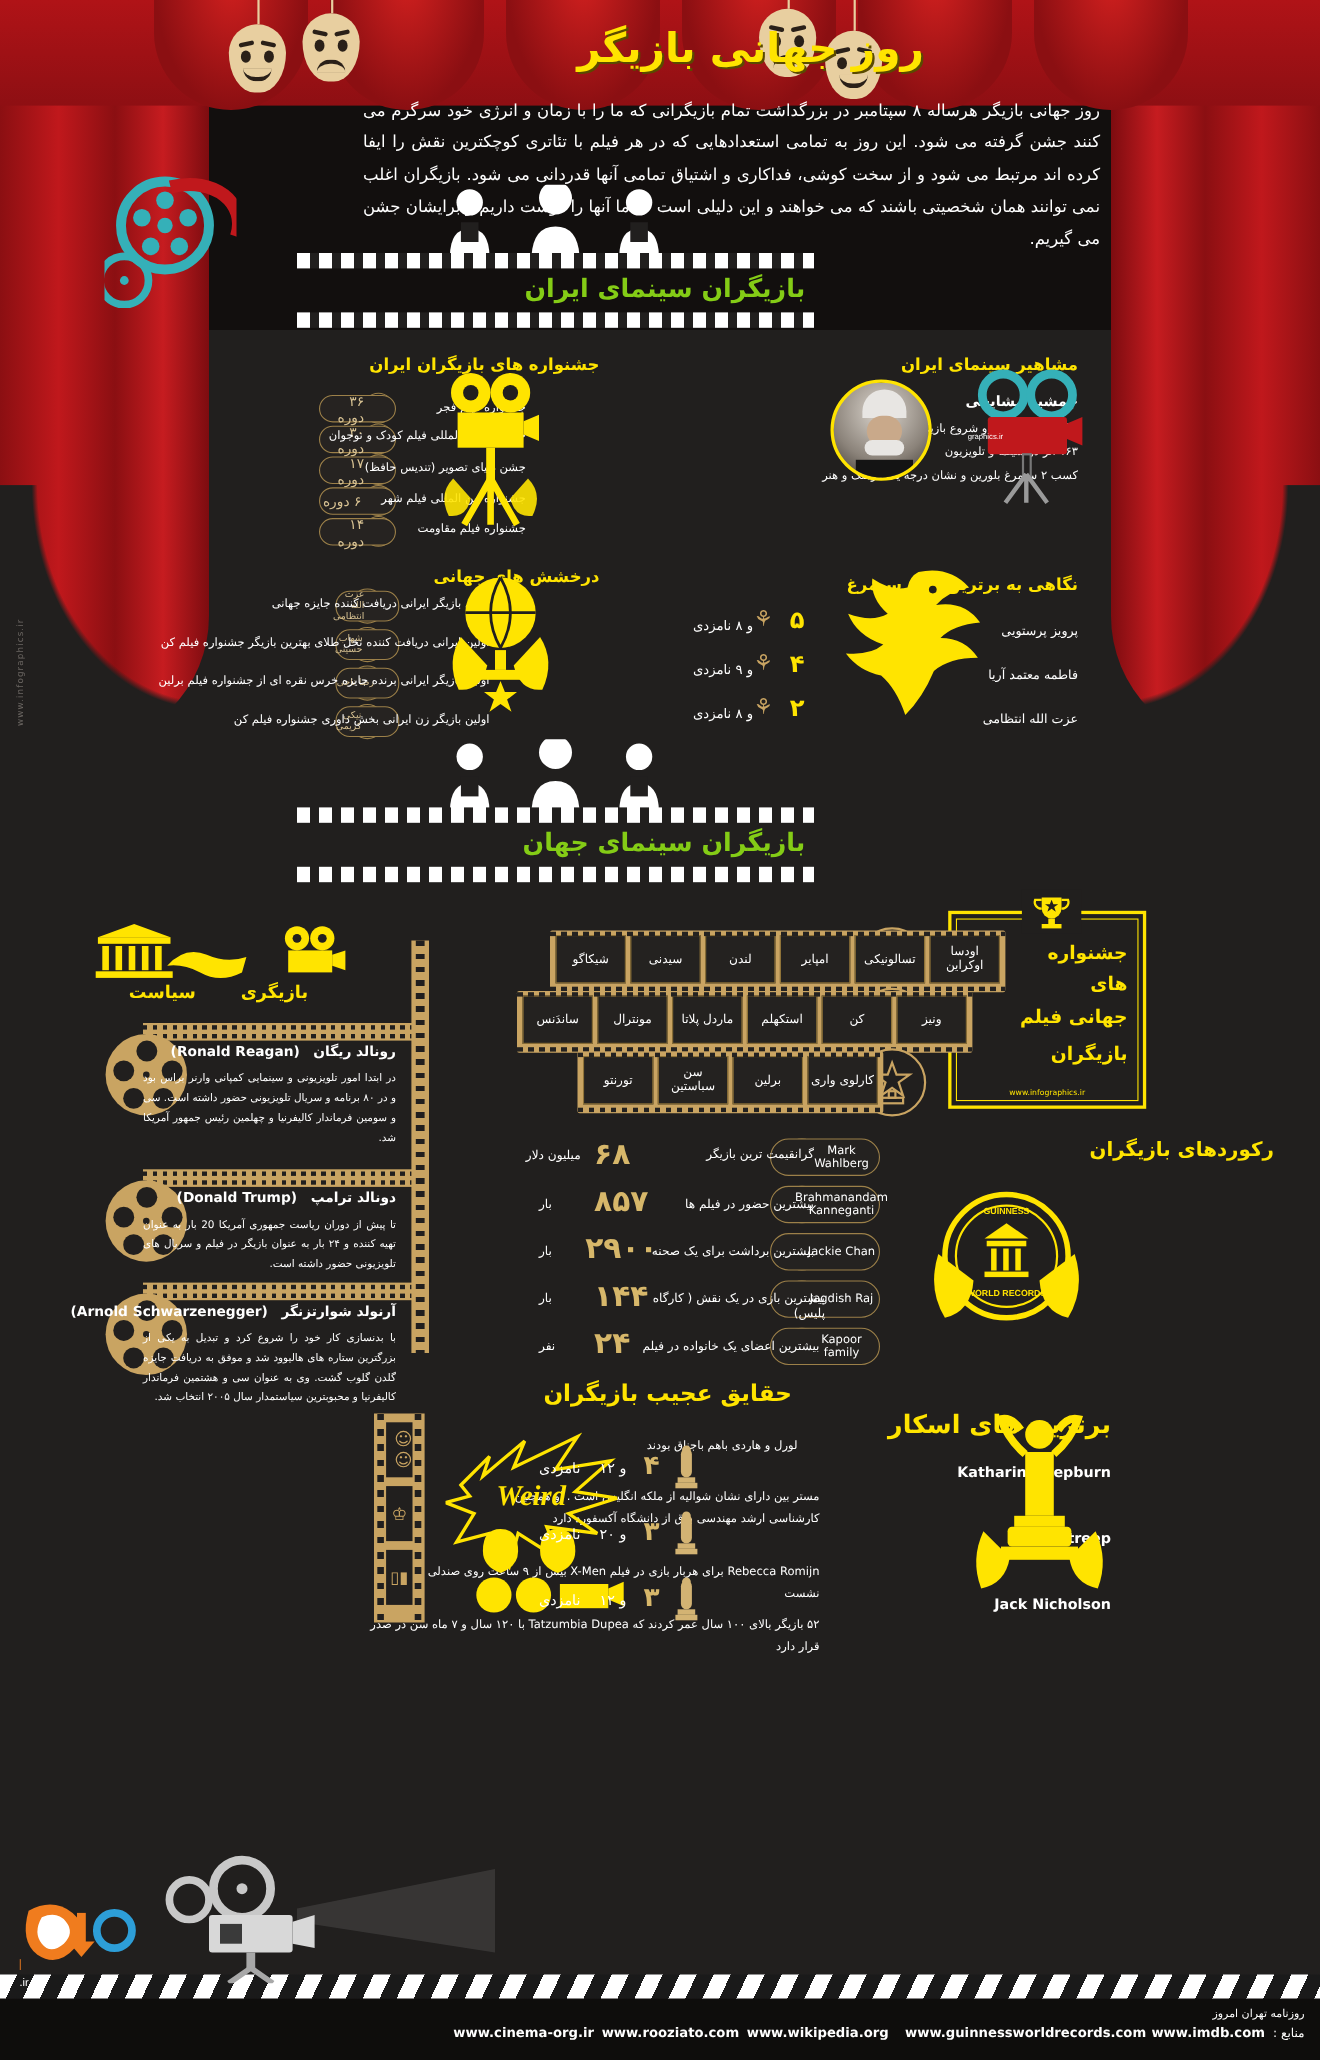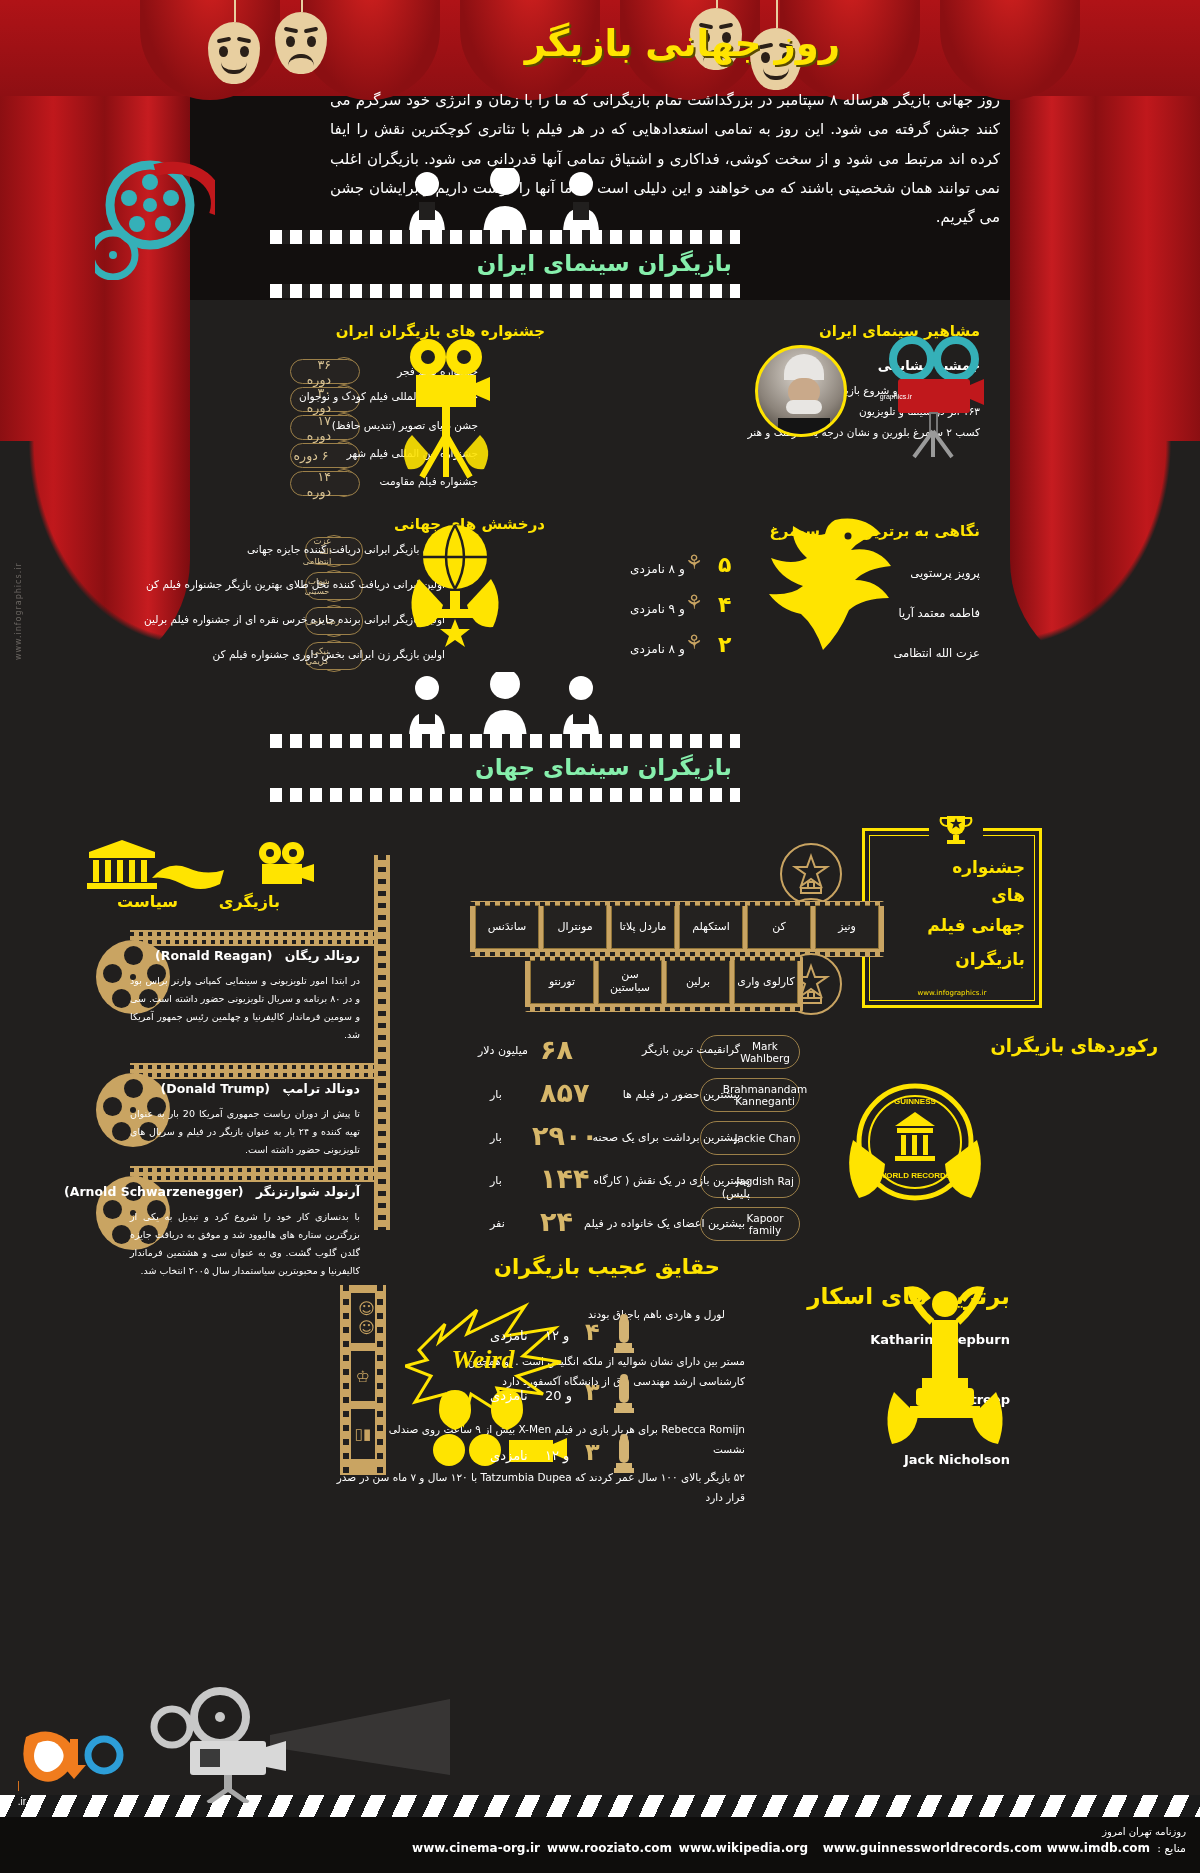--- a/index.html
+++ b/index.html
@@ -66,21 +66,21 @@
   .mask.sad .mouth { border-bottom:none; border-top:4px solid #2a2018; border-radius:26px 26px 0 0; bottom:8px;}
   .string { position:absolute; width:2px; background:#e8cfa0; top:0;}
 
   
   .sec-title { color:#ffe400; font-weight:bold; font-size:15px; direction:rtl; position:absolute;}
   .wtext { color:#fff; direction:rtl; }
   .filmstrip {
     position:absolute; height:16px; background:#ffffff;
   }
   .banner-wrap { position:absolute; }
-  .banner-label { color:#86efac; font-size:23px; font-weight:bold; direction:rtl; }
+  .banner-label { color:#84cc16; font-size:23px; font-weight:bold; direction:rtl; }
 
   
   .pill {
     position:absolute; height:25px; border:1.5px solid #9c8049; border-radius:13px;
     display:flex; align-items:center; justify-content:center;
     color:#d9c393; font-size:12.5px; direction:rtl; background:#262321;
   }
   .pill-ico {
     position:absolute; width:28px; height:28px; border:1.5px solid #9c8049; border-radius:50%;
     background:#211f1e; display:flex; align-items:center; justify-content:center;
@@ -479,20 +479,28 @@
     <div style="position:absolute; left:0; right:0; bottom:8px; text-align:center; color:#ffe400; font-size:7px; direction:ltr;">www.infographics.ir</div>
   </div>
 
   <div class="trophy-circle" style="left:780px; top:843px;">
     <svg width="40" height="44">
         <polygon points="20,4 24,15 36,15 26,22 30,34 20,27 10,34 14,22 4,15 16,15" fill="none" stroke="#c9a462" stroke-width="2"></polygon>
     <rect x="17" y="30" width="6" height="6" fill="none" stroke="#c9a462" stroke-width="2"></rect>
         <rect x="10" y="36" width="20" height="5" fill="none" stroke="#c9a462" stroke-width="2"></rect>
       </svg>
   </div>
+  <div class="fstrip" style="left:500px; top:846px; height:56px;">
+    <div class="fcell" style="width:64px; height:44px;">شیکاگو</div>
+    <div class="fcell" style="width:64px; height:44px;">سیدنی</div>
+    <div class="fcell" style="width:64px; height:44px;">لندن</div>
+    <div class="fcell" style="width:64px; height:44px;">امپایر</div>
+    <div class="fcell" style="width:64px; height:44px;">تسالونیکی</div>
+    <div class="fcell" style="width:64px; height:44px;">اودسا اوکراین</div>
+  </div>
 
   <div class="trophy-circle" style="left:780px; top:898px;">
     <svg width="40" height="44">
         <polygon points="20,4 24,15 36,15 26,22 30,34 20,27 10,34 14,22 4,15 16,15" fill="none" stroke="#c9a462" stroke-width="2"></polygon>
     <rect x="17" y="30" width="6" height="6" fill="none" stroke="#c9a462" stroke-width="2"></rect>
         <rect x="10" y="36" width="20" height="5" fill="none" stroke="#c9a462" stroke-width="2"></rect>
       </svg>
   </div>
   <div class="fstrip" style="left:470px; top:901px; height:56px;">
     <div class="fcell" style="width:64px; height:44px;">ساندَنس</div>
@@ -605,21 +613,21 @@
   <div class="osc-noms" style="left:490px; top:1328px;">نامزدی</div>
 
   <div class="osc-name" style="right:190px; top:1392px;">Meryl Streep</div>
   <svg style="position:absolute;left:612px;top:1373px;" width="24" height="42">
     <rect x="7" y="4" width="10" height="26" rx="5" fill="#d3b373"></rect>
       <circle cx="12" cy="5" r="4" fill="#d3b373"></circle>
     <rect x="4" y="30" width="16" height="5" fill="#d3b373"></rect>
       <rect x="2" y="35" width="20" height="5" fill="#d3b373"></rect>
   </svg>
   <div class="osc-wins" style="left:585px; top:1378px;">۳</div>
-  <div class="osc-noms" style="left:545px; top:1388px;">و 20</div>
+  <div class="osc-noms" style="left:545px; top:1388px;">و ۲۰</div>
   <div class="osc-noms" style="left:490px; top:1388px;">نامزدی</div>
 
   <div class="osc-name" style="right:190px; top:1452px;">Jack Nicholson</div>
   <svg style="position:absolute;left:612px;top:1433px;" width="24" height="42">
     <rect x="7" y="4" width="10" height="26" rx="5" fill="#d3b373"></rect>
       <circle cx="12" cy="5" r="4" fill="#d3b373"></circle>
     <rect x="4" y="30" width="16" height="5" fill="#d3b373"></rect>
       <rect x="2" y="35" width="20" height="5" fill="#d3b373"></rect>
   </svg>
   <div class="osc-wins" style="left:585px; top:1438px;">۳</div>

